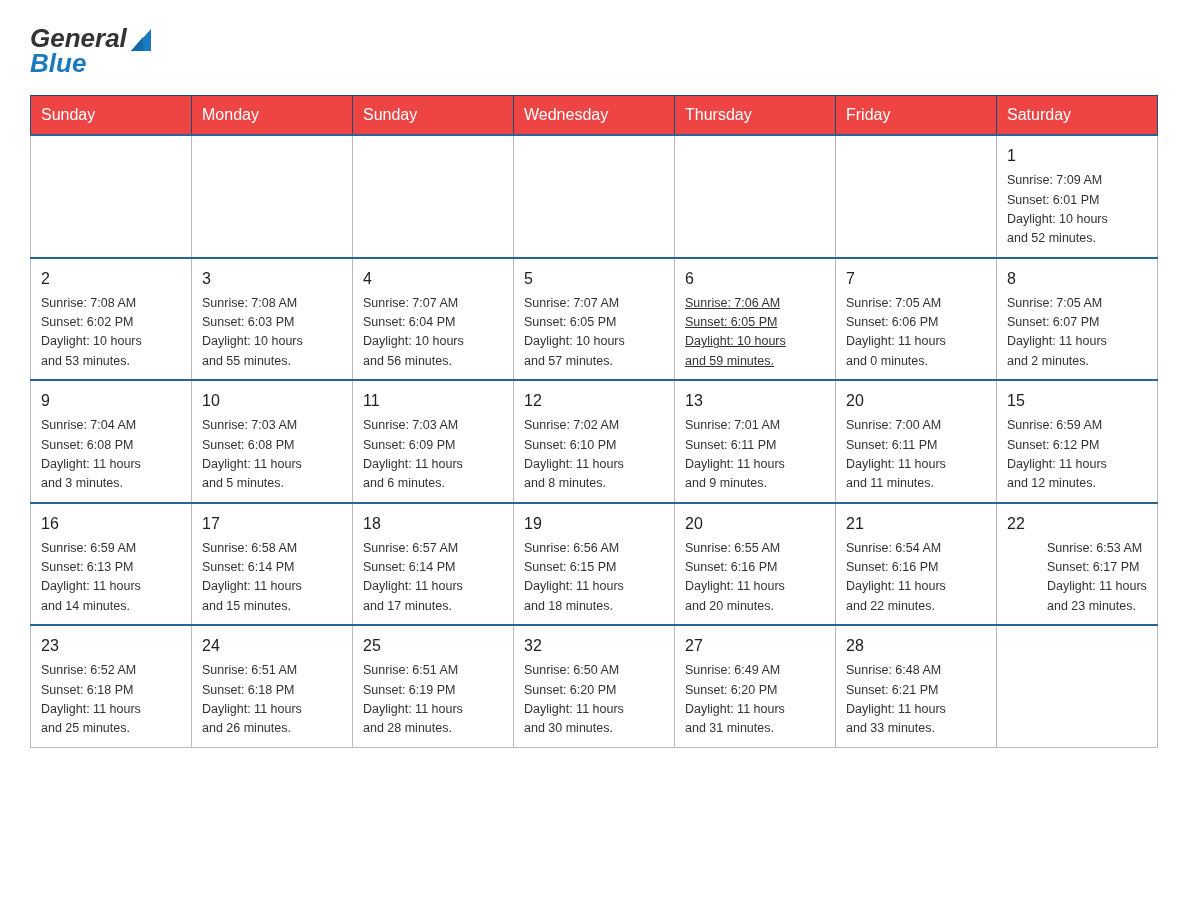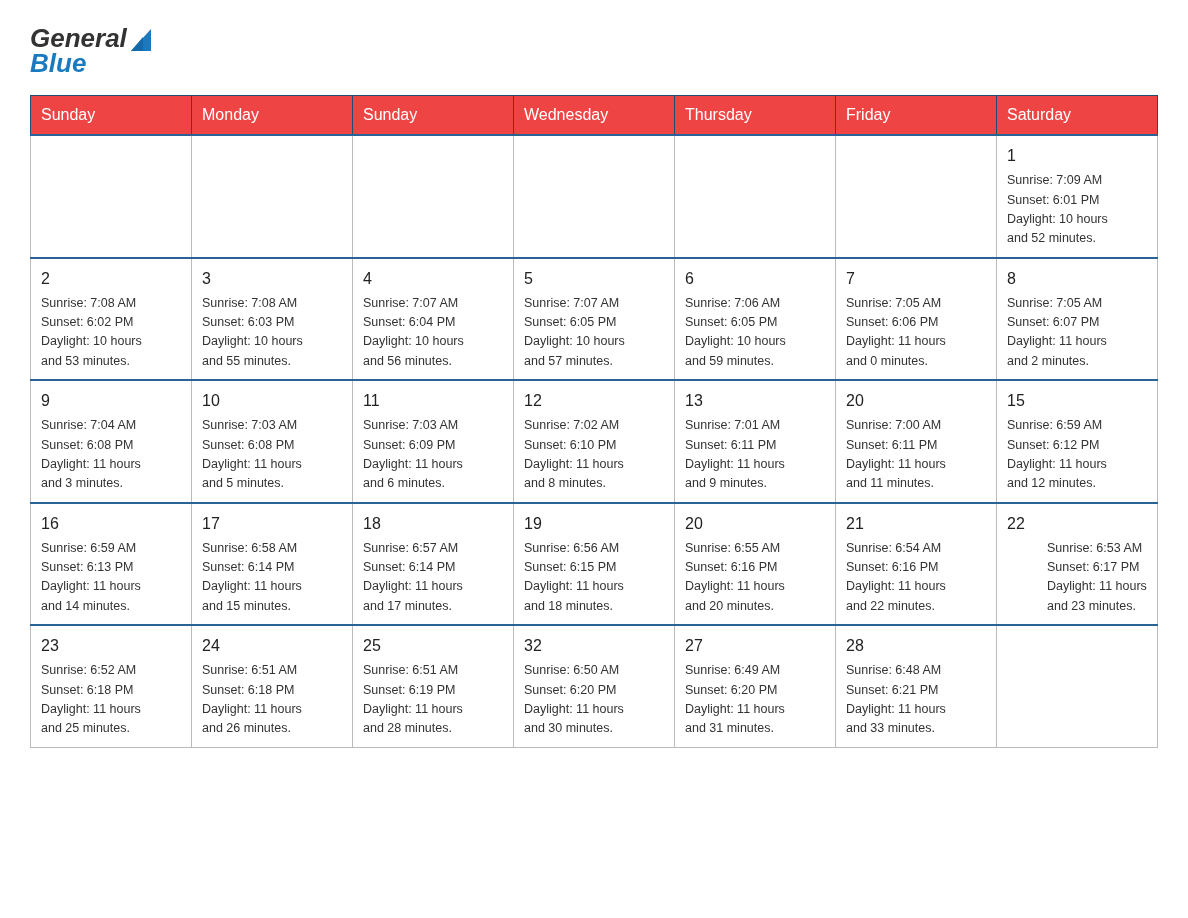--- a/index.html
+++ b/index.html
@@ -151,21 +151,21 @@
         </td>
         <td>
           <span class="day-number">5</span>
           <div class="day-info" style="white-space: pre-line;">Sunrise: 7:07 AM
 Sunset: 6:05 PM
 Daylight: 10 hours
 and 57 minutes.</div>
         </td>
         <td>
           <span class="day-number">6</span>
-          <div class="day-info" style="white-space: pre-line;">Sunrise: 7:06 AM
+          <div class="day-info" style="white-space: pre-line; text-decoration: underline;">Sunrise: 7:06 AM
 Sunset: 6:05 PM
 Daylight: 10 hours
 and 59 minutes.</div>
         </td>
         <td>
           <span class="day-number">7</span>
           <div class="day-info" style="white-space: pre-line;">Sunrise: 7:05 AM
 Sunset: 6:06 PM
 Daylight: 11 hours
 and 0 minutes.</div>

